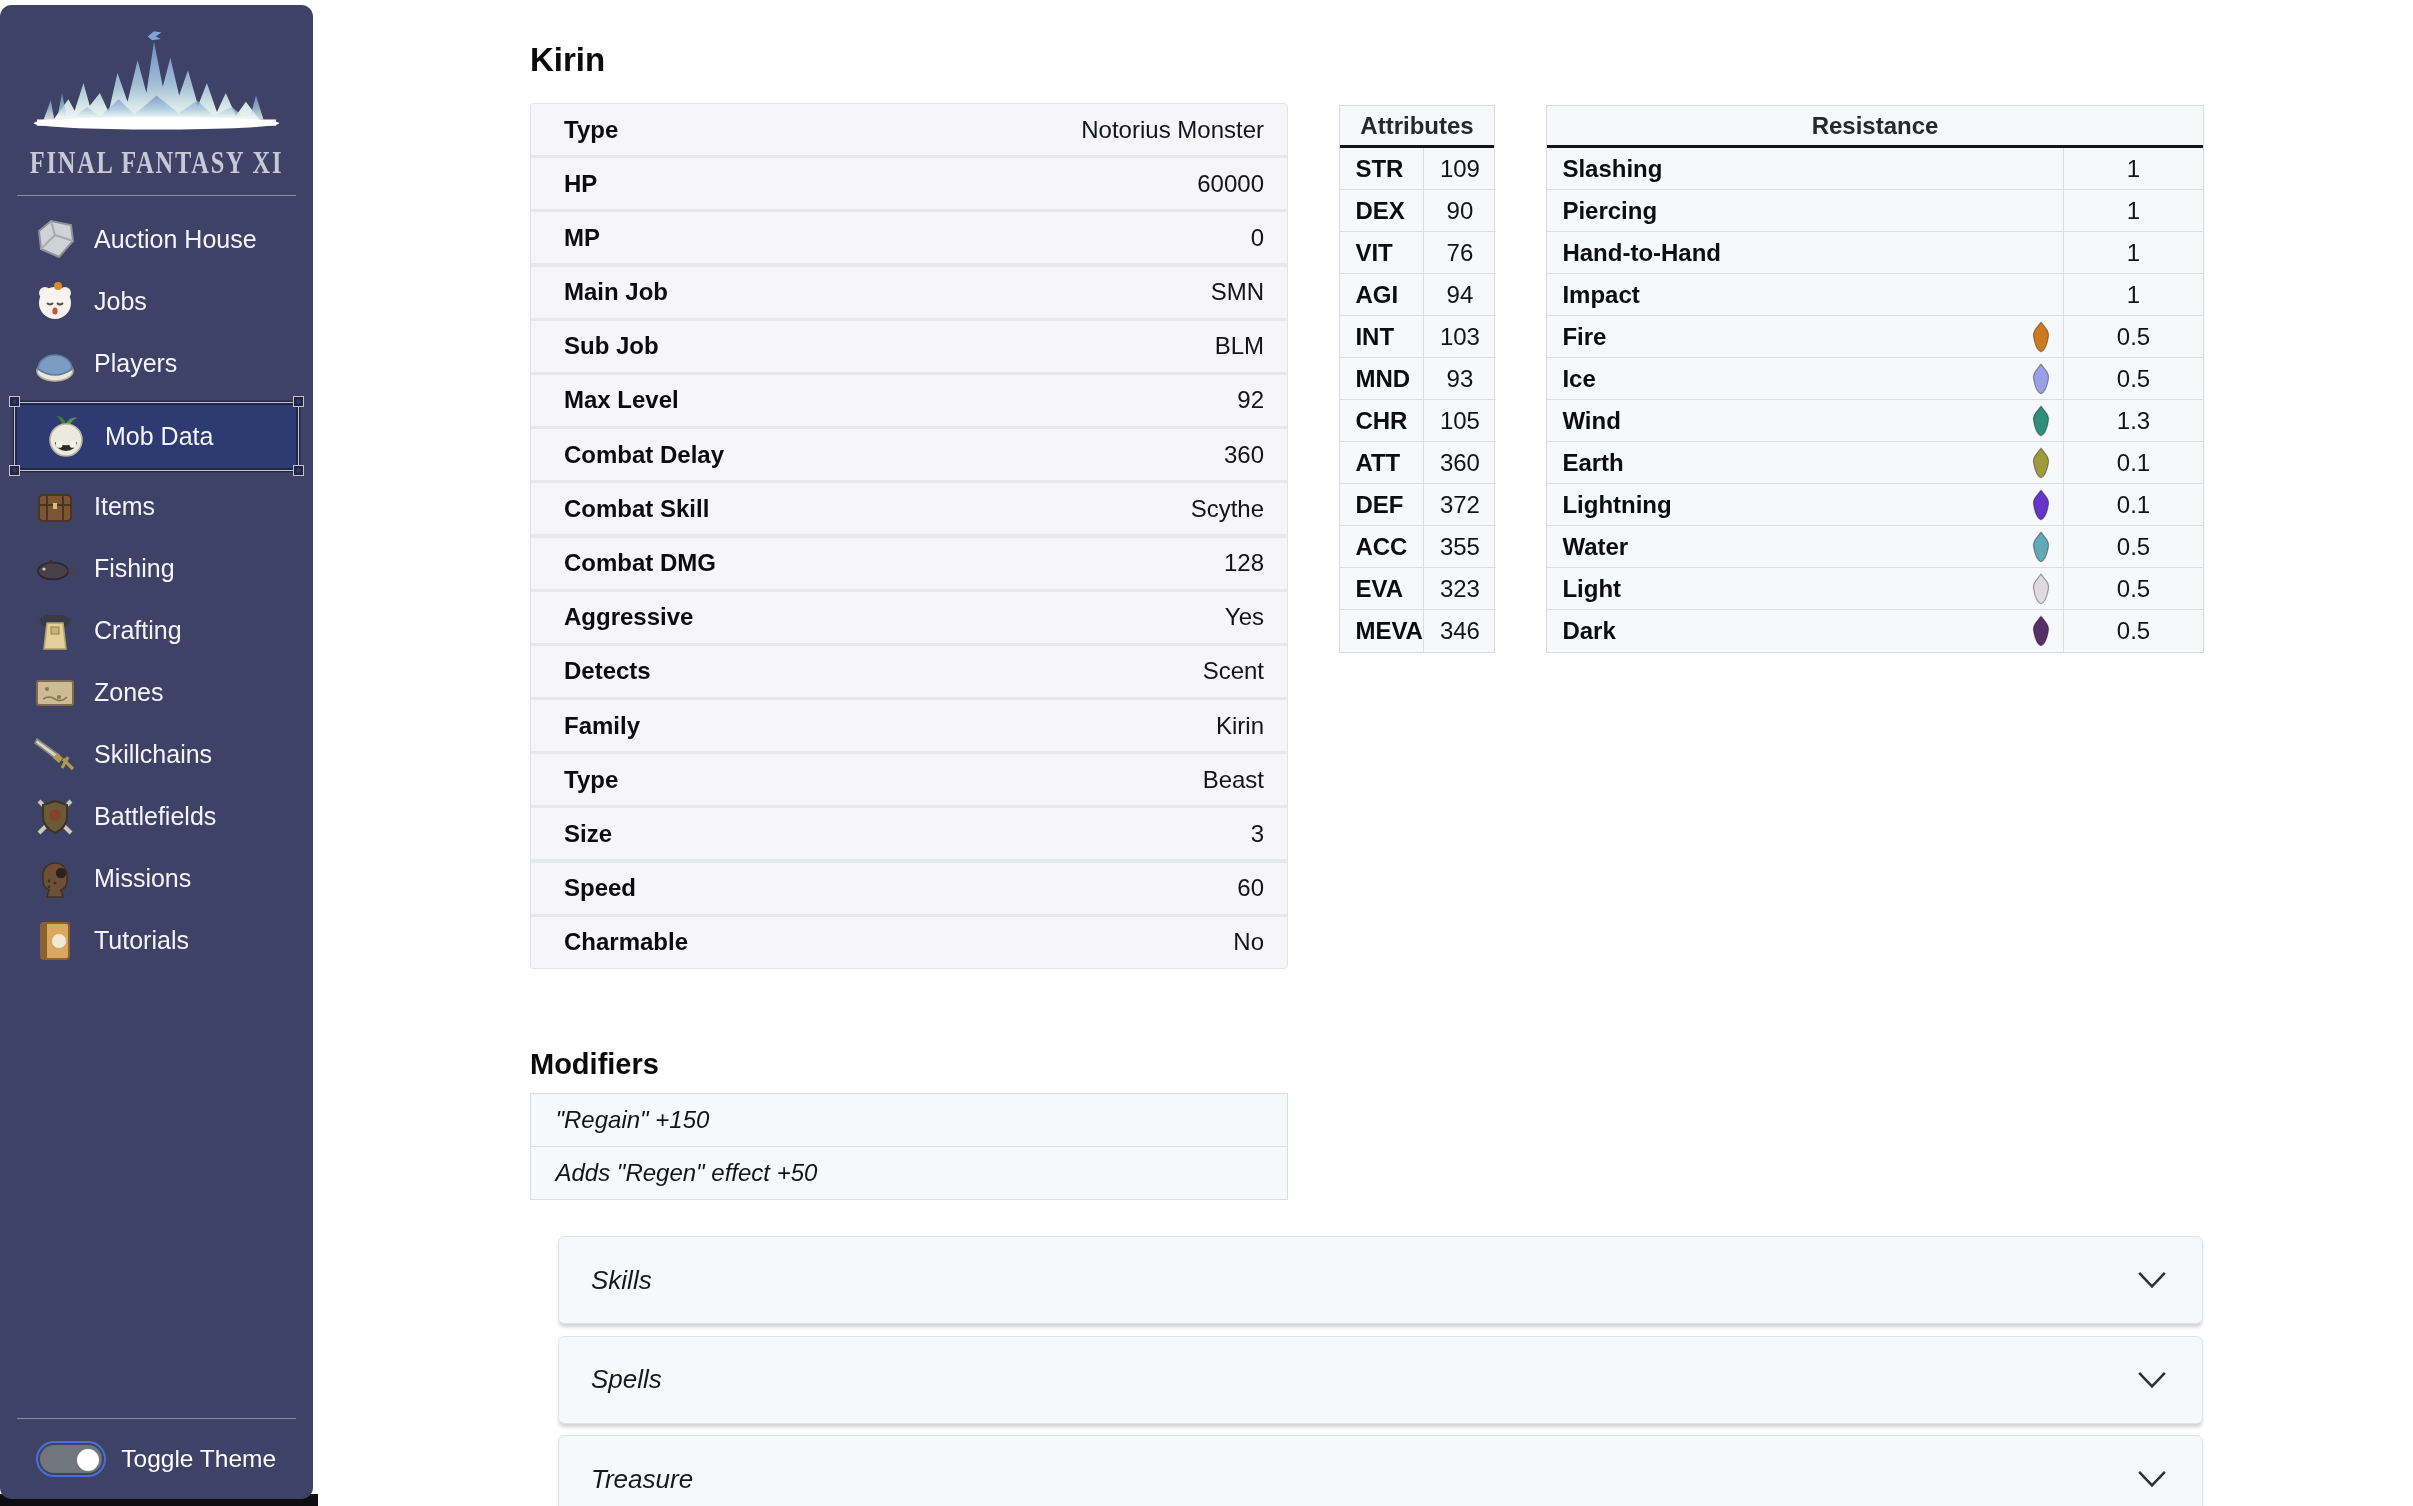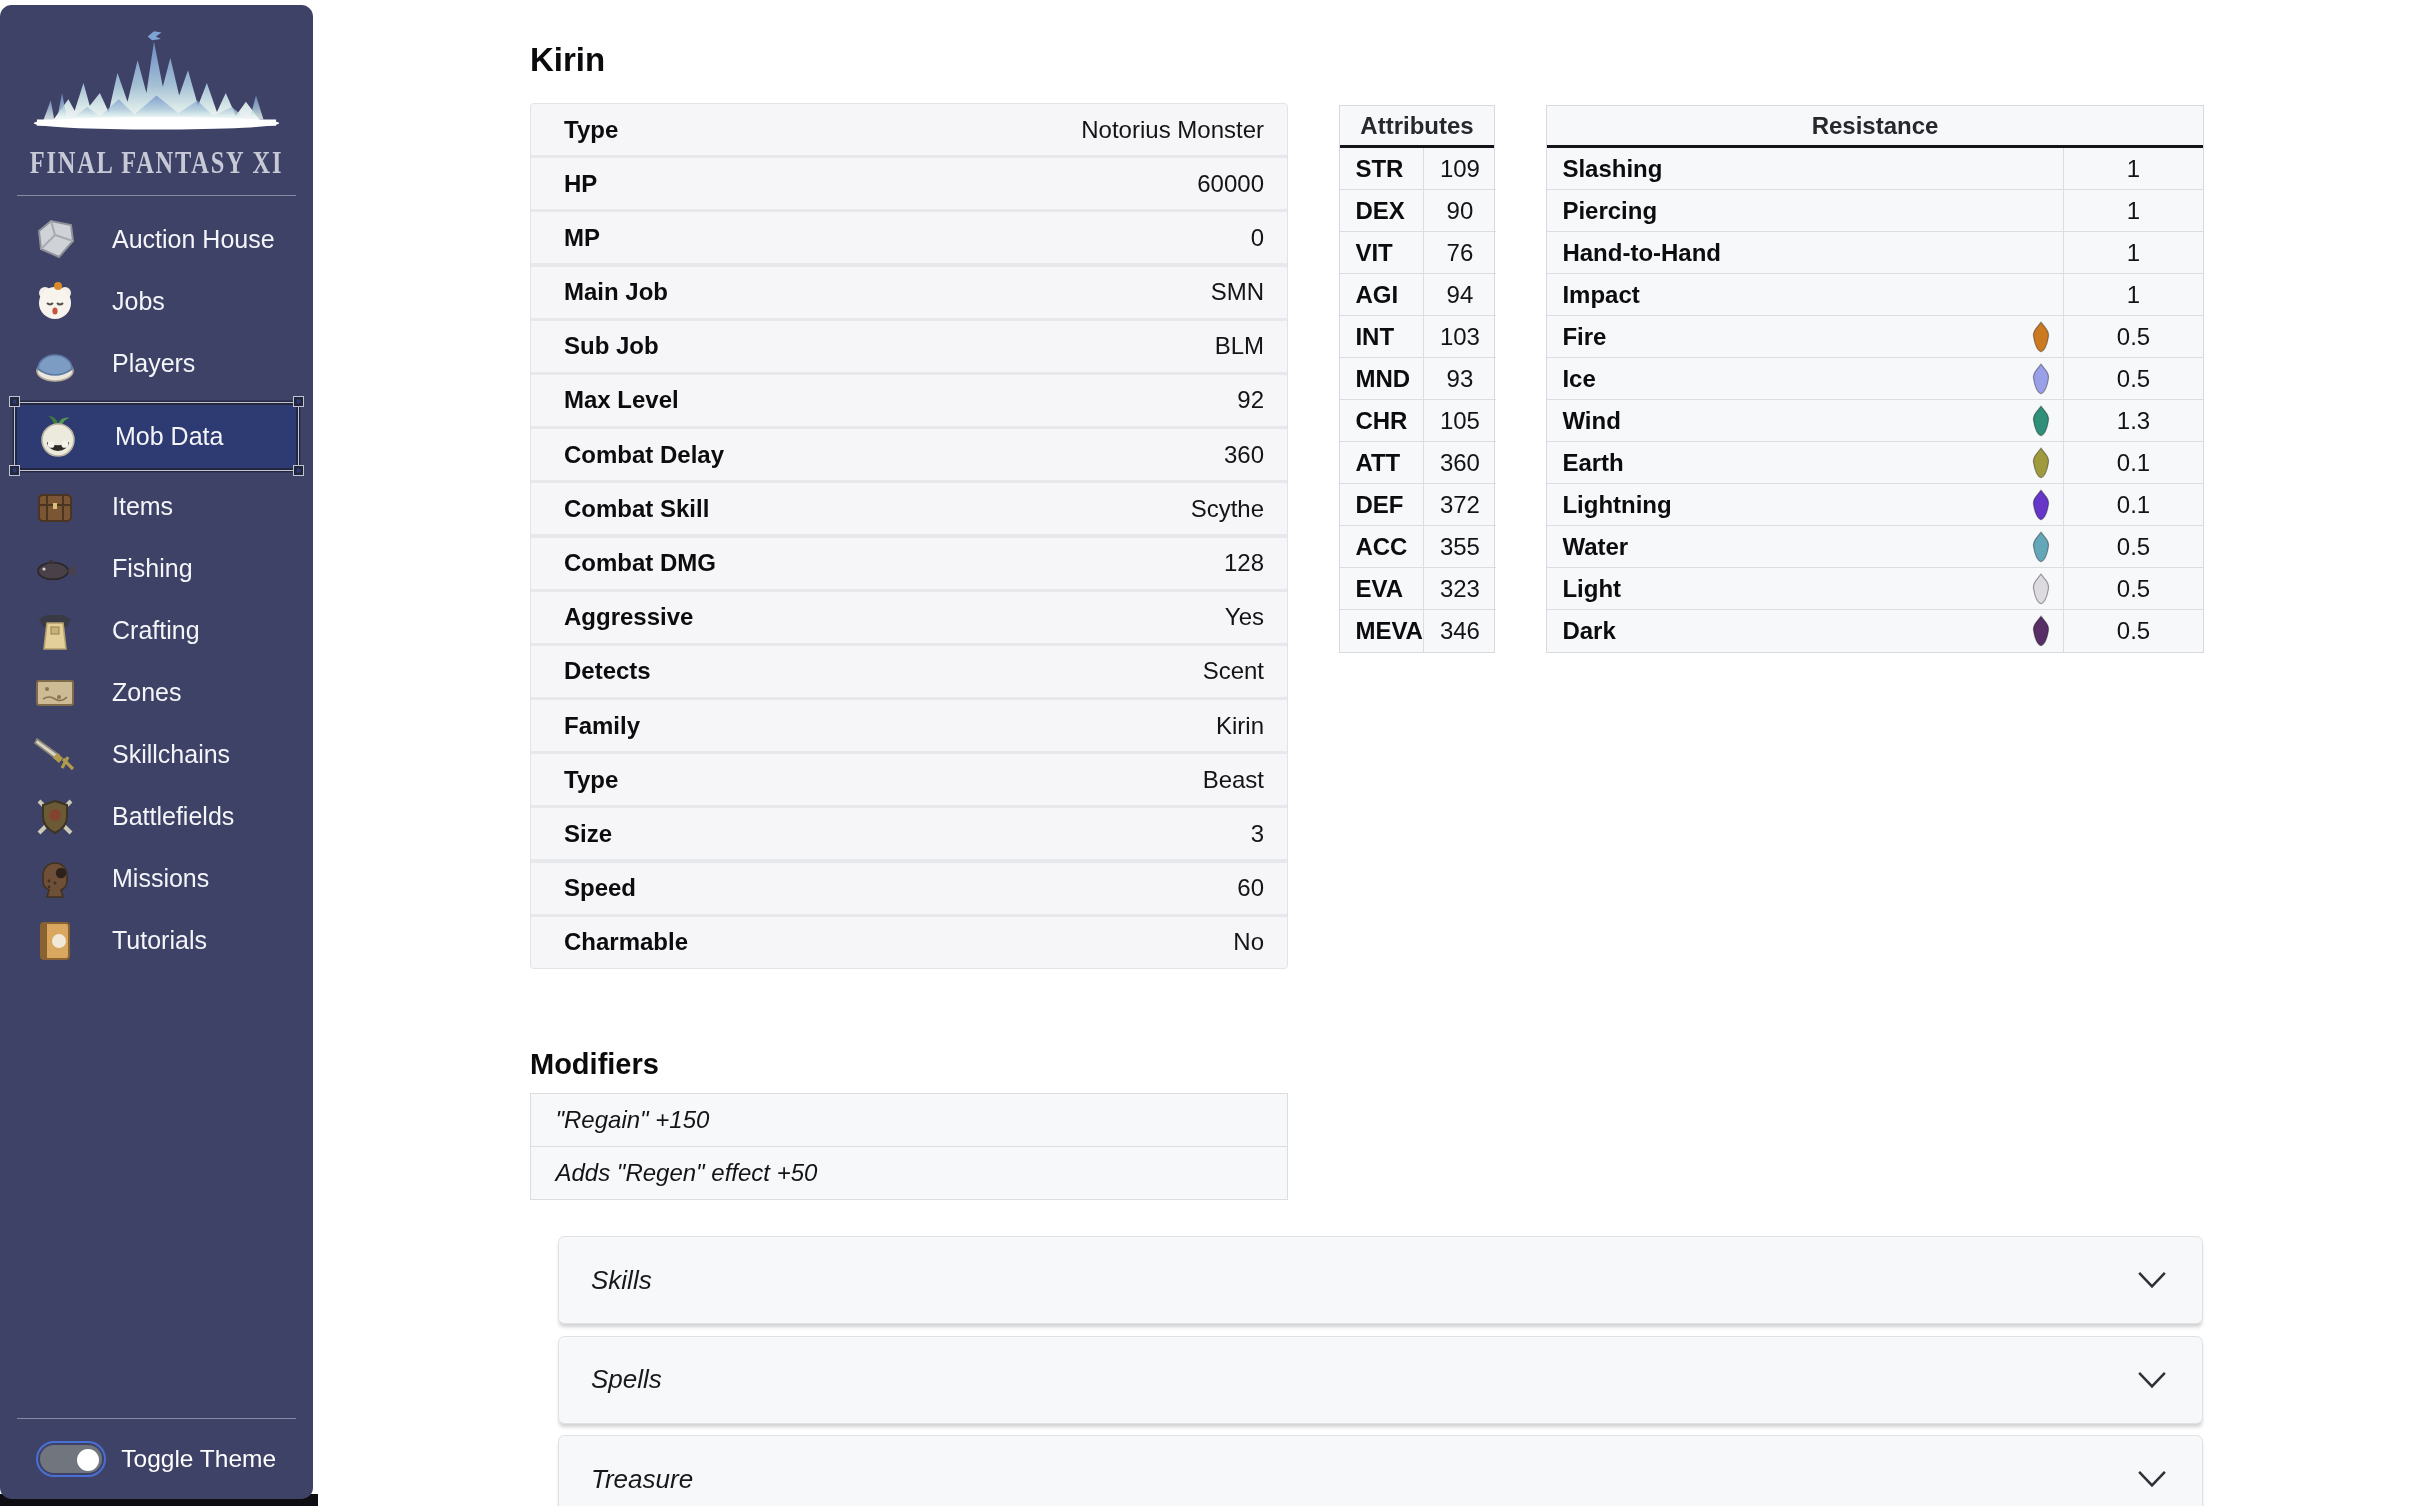--- a/index.html
+++ b/index.html
@@ -14,22 +14,22 @@
   .logo-art{display:block;margin:0 auto;width:277px;height:126px;}
   .logo-text{display:block;margin-top:-2.6px;font-family:"Liberation Serif",serif;
              font-weight:bold;font-size:26px;letter-spacing:1.9px;color:#c7c9d6;
              transform:scale(0.94,1.18);}
   .side-divider{height:1.3px;background:#878ca6;margin:16.7px 16.7px 0 16.7px;border:0;}
   .menu{margin-top:11.6px;}
   .side-item{position:relative;display:flex;align-items:center;height:62px;padding-left:30px;
              cursor:pointer;}
   .sicon{width:50px;height:50px;flex:0 0 50px;display:flex;align-items:center;justify-content:center;}
   .sicon svg{width:48px;height:48px;}
-  .slabel{margin-left:32px;font-size:25px;color:#f4f5f9;}
-  .side-item.selected{margin:7.7px 14px 5.1px 14px;padding-left:18px;height:67px;
+  .slabel{margin-left:14px;font-size:25px;color:#f4f5f9;}
+  .side-item.selected{margin:7.7px 14px 5.1px 14px;padding-left:26px;height:67px;
              background:#2e3b72;border:1.9px solid #bfc4d2;
              box-shadow:inset 0 0 0 1.9px #23263c, 0 0 0 1.3px #23263c;}
   .corner{position:absolute;width:11px;height:11px;background:#2e3b72;border:1.9px solid #bfc4d2;
           box-shadow:inset 0 0 0 2.6px #23263c;box-sizing:border-box;}
   .c-tl{left:-6.4px;top:-6.4px;} .c-tr{right:-6.4px;top:-6.4px;}
   .c-bl{left:-6.4px;bottom:-6.4px;} .c-br{right:-6.4px;bottom:-6.4px;}
 
   .theme-area{position:absolute;left:0;right:0;bottom:9px;}
   .theme-divider{height:1.3px;background:#878ca6;margin:0 16.7px;}
   .theme-row{display:flex;align-items:center;margin:26px 0 16.7px 40px;}

